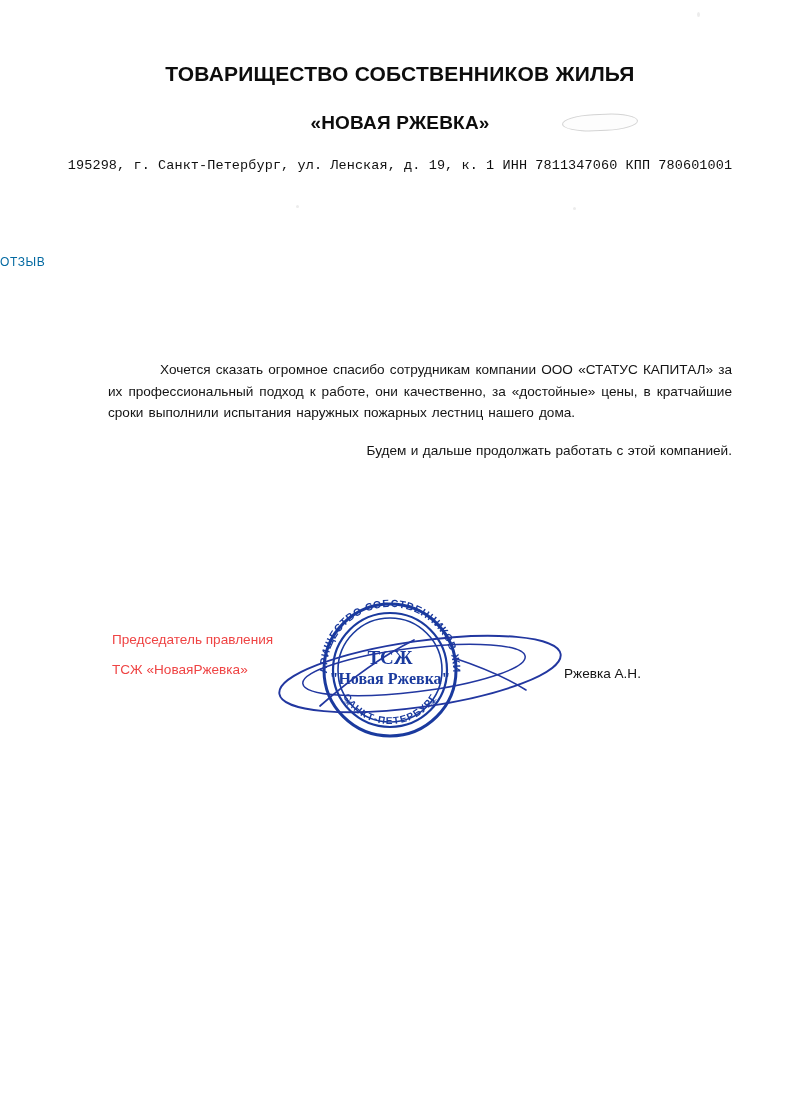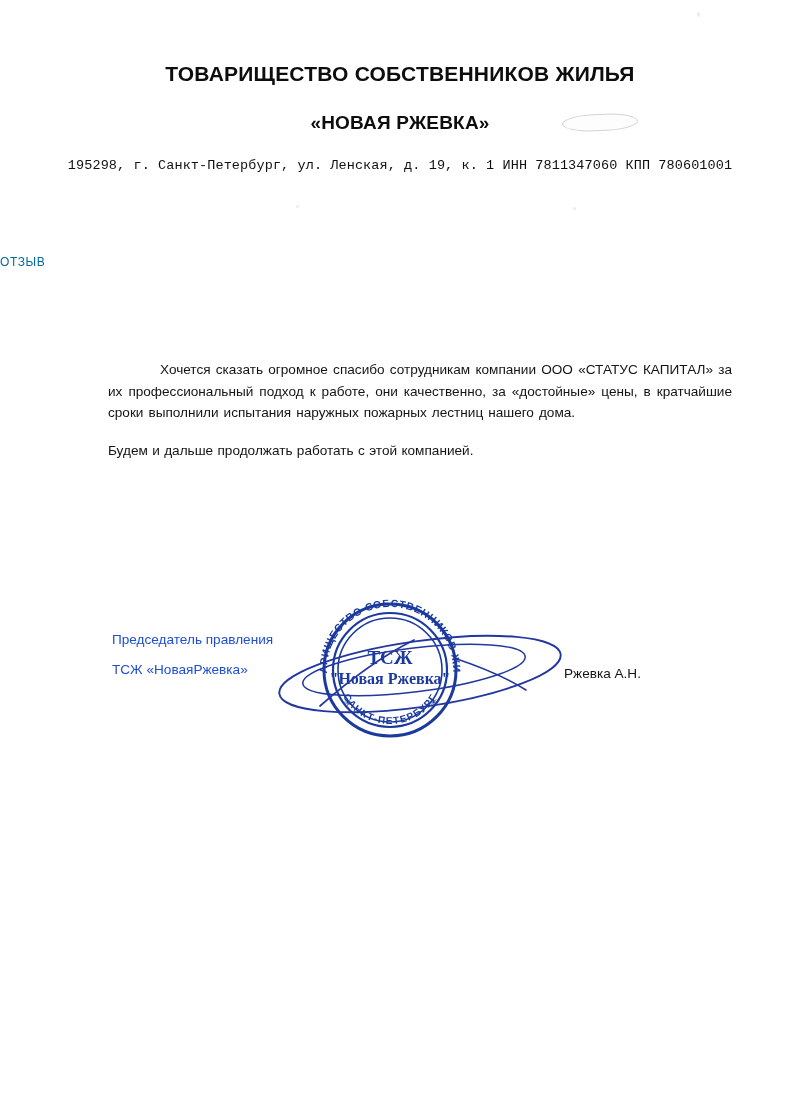--- a/index.html
+++ b/index.html
@@ -91,32 +91,32 @@
     text-align: justify;
     color: #141414;
     margin: 0 0 16px 0;
     word-spacing: 1.2px;
   }
   .para.first {
     text-indent: 52px;
     margin-top: 44px;
   }
   .para.last {
-    text-align: left;
+    text-align: right;
     word-spacing: 0.6px;
   }
 
   
   .sig-block {
     position: absolute;
     left: 112px;
     top: 625px;
     font-size: 13.6px;
     line-height: 30px;
-    color: #1d4ed8;
+    color: #ef4444;
   }
   .sig-name {
     position: absolute;
     left: 564px;
     top: 666px;
     font-size: 13.6px;
     color: #141414;
     white-space: nowrap;
   }
 

